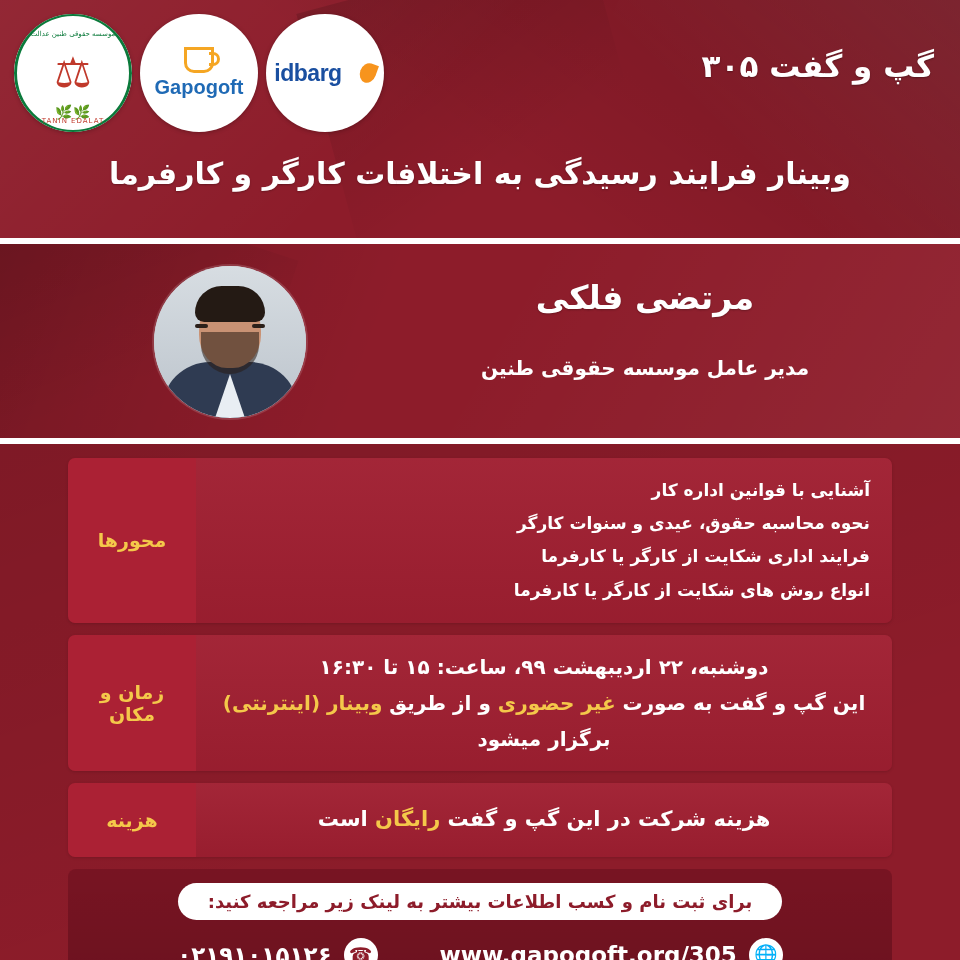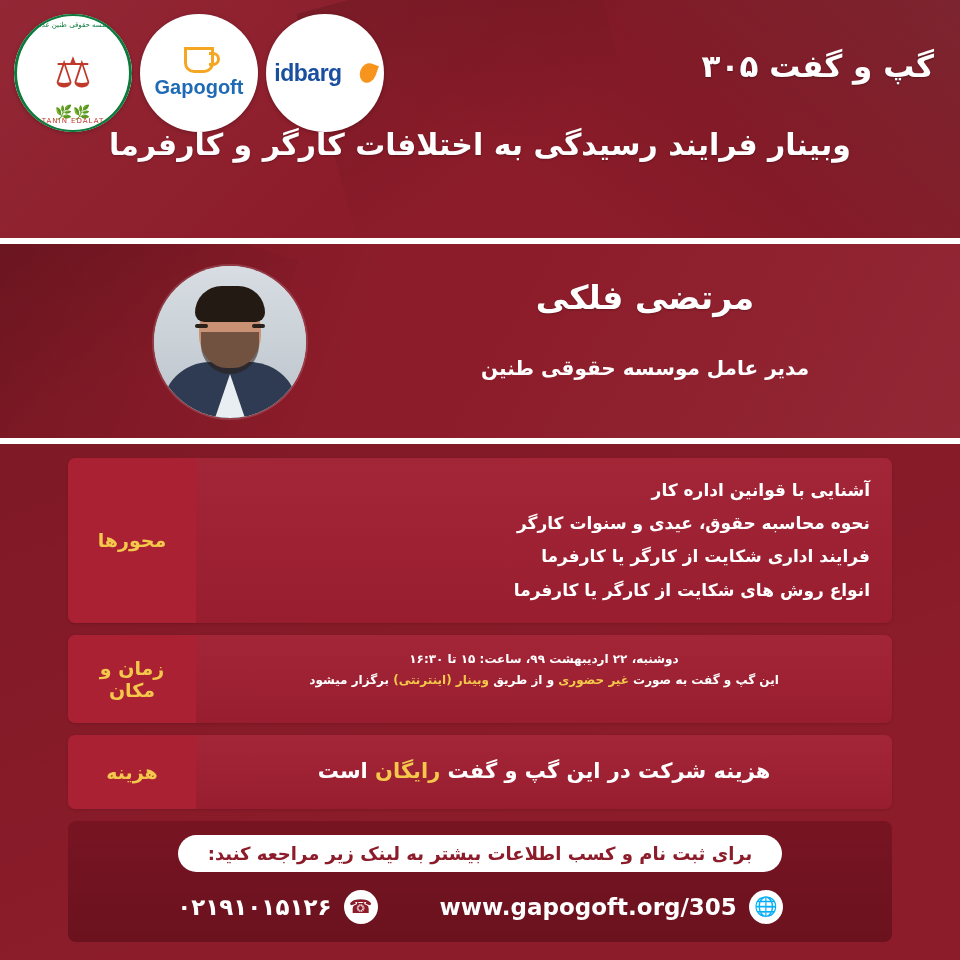--- a/index.html
+++ b/index.html
@@ -123,21 +123,21 @@
     border-radius: 50%;
     border: 3px solid #0b7a3b;
     position: relative;
     display: flex;
     align-items: center;
     justify-content: center;
     background: #fff;
   }
   .logo-legal .ring-text {
     position: absolute;
-    top: 5px;
+    top: 14px;
     width: 100%;
     text-align: center;
     font-size: 7px;
     color: #0b7a3b;
     letter-spacing: 1px;
   }
   .logo-legal .ring-text.bottom {
     top: auto;
     bottom: 5px;
     color: #c0392b;
@@ -160,21 +160,21 @@
     top: 48px;
     right: 26px;
     color: #ffffff;
     font-size: 31px;
     font-weight: bold;
     z-index: 4;
     text-shadow: 0 1px 2px rgba(0,0,0,0.3);
   }
   .header-title {
     position: absolute;
-    top: 123px;
+    top: 152px;
     right: 0;
     left: 0;
     text-align: center;
     color: #ffffff;
     font-size: 30px;
     font-weight: bold;
     line-height: 1.45;
     padding: 0 26px;
     z-index: 4;
     text-shadow: 0 1px 2px rgba(0,0,0,0.25);
@@ -351,21 +351,21 @@
   }
   .topics-list li {
     font-size: 17px;
     font-weight: bold;
     color: #ffffff;
     text-align: right;
     line-height: 1.6;
     padding: 3px 0;
   }
   .row-body .line {
-    font-size: 12px;
+    font-size: 20px;
     font-weight: bold;
     text-align: center;
     line-height: 1.8;
   }
   .hl-yellow { color: #f4c84a; }
 
   .row-time .row-body { padding: 14px 22px; }
   .row-cost .row-body {
     display: flex;
     align-items: center;

